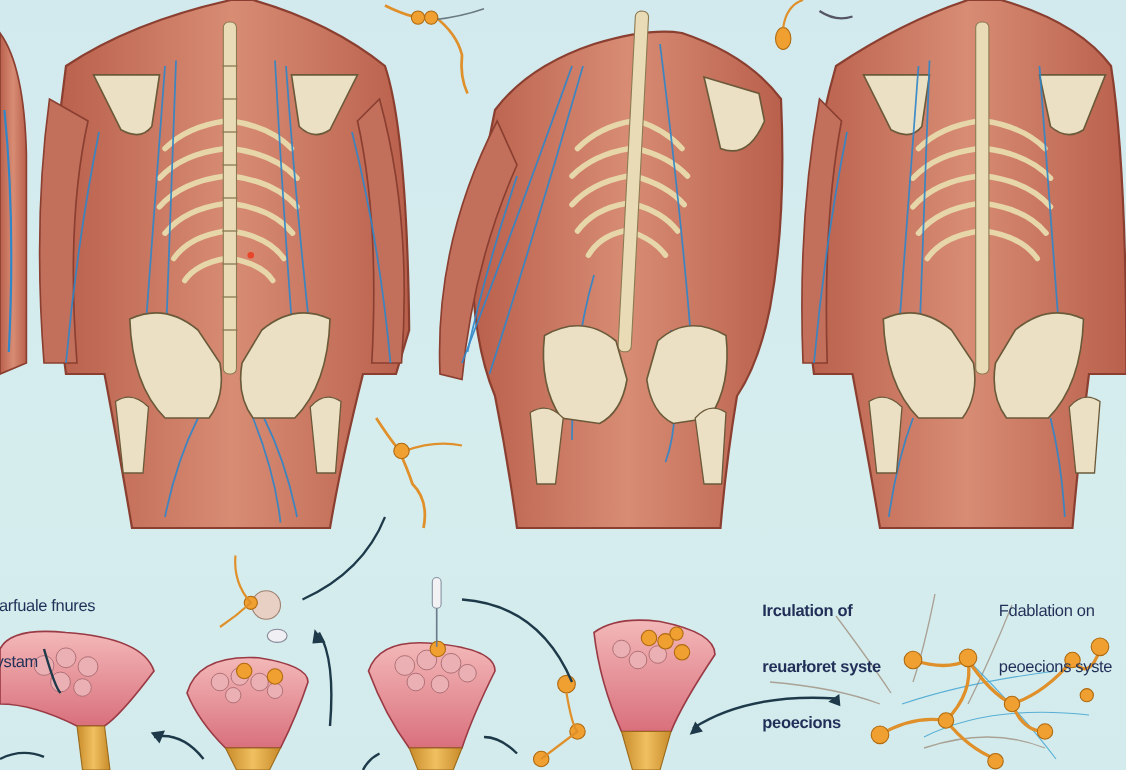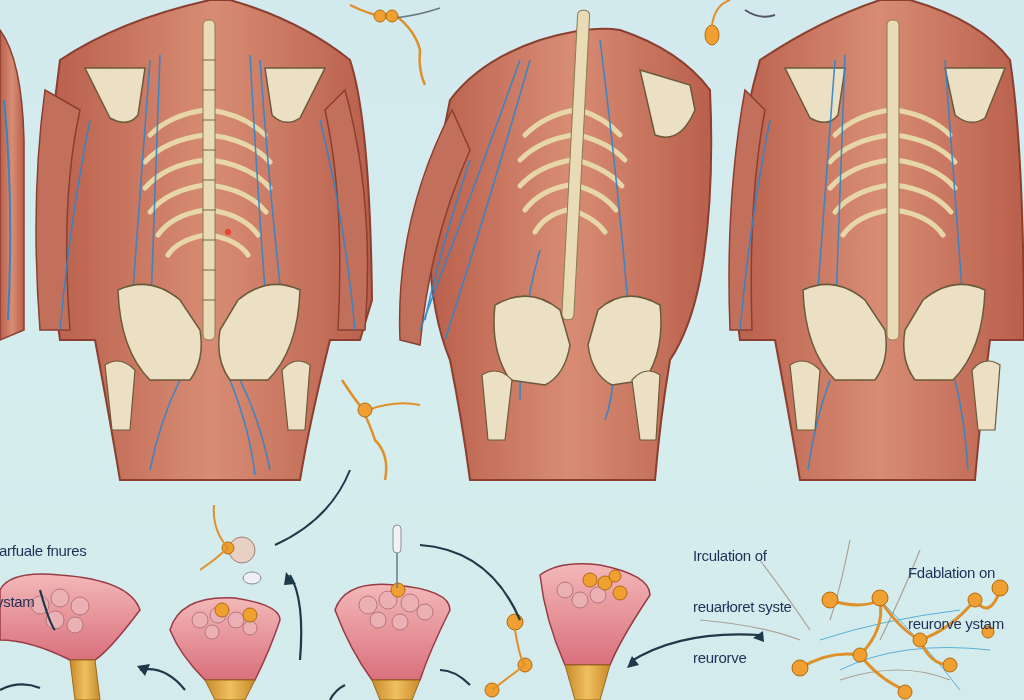--- a/index.html
+++ b/index.html
@@ -1,22 +1,22 @@
 <!DOCTYPE html>
 <html><head>
   <meta charset="utf-8">
   <style>
     html, body { margin: 0; padding: 0; }
     body { width: 1024px; height: 700px; overflow: hidden; background: #d4ecee; font-family: "Liberation Sans", sans-serif; }
     .stage { position: relative; width: 1024px; height: 700px; background: linear-gradient(180deg, #d2eaee 0%, #d6edee 60%, #d3ebec 100%); }
     svg.art { position: absolute; left: 0; top: 0; }
     .label { position: absolute; color: #1f2f57; font-size: 15px; line-height: 17px; letter-spacing: -0.3px; white-space: pre; }
     .label-left { left: -4px; top: 508px; }
-    .label-mid { left: 693px; top: 513px; }
-    .label-right { left: 908px; top: 530px; }
+    .label-mid { left: 693px; top: 513px; font-weight: bold; }
+    .label-right { left: 908px; top: 513px; }
   </style>
 </head>
 <body>
 
 <div class="stage">
   <svg class="art" width="1024" height="700" viewBox="0 0 1024 700">
     <defs>
       <linearGradient id="muscleG" x1="0" x2="1" y1="0" y2="0">
         <stop offset="0" stop-color="#b9604c"></stop>
         <stop offset="0.5" stop-color="#d88c74"></stop>
@@ -288,19 +288,19 @@
     </g>
   </svg>
 
   <div class="label label-left">
     <div>ʼarfuale fnures</div>
     <div>ystam</div>
   </div>
   <div class="label label-mid">
     <div>Irculation of</div>
     <div>reuarłoret syste</div>
-    <div>reurorve</div>
+    <div>peoecions</div>
   </div>
   <div class="label label-right">
     <div>Fdablation on</div>
-    <div>reurorve ystam</div>
+    <div>peoecions syste</div>
   </div>
 </div>
 
 </body></html>

